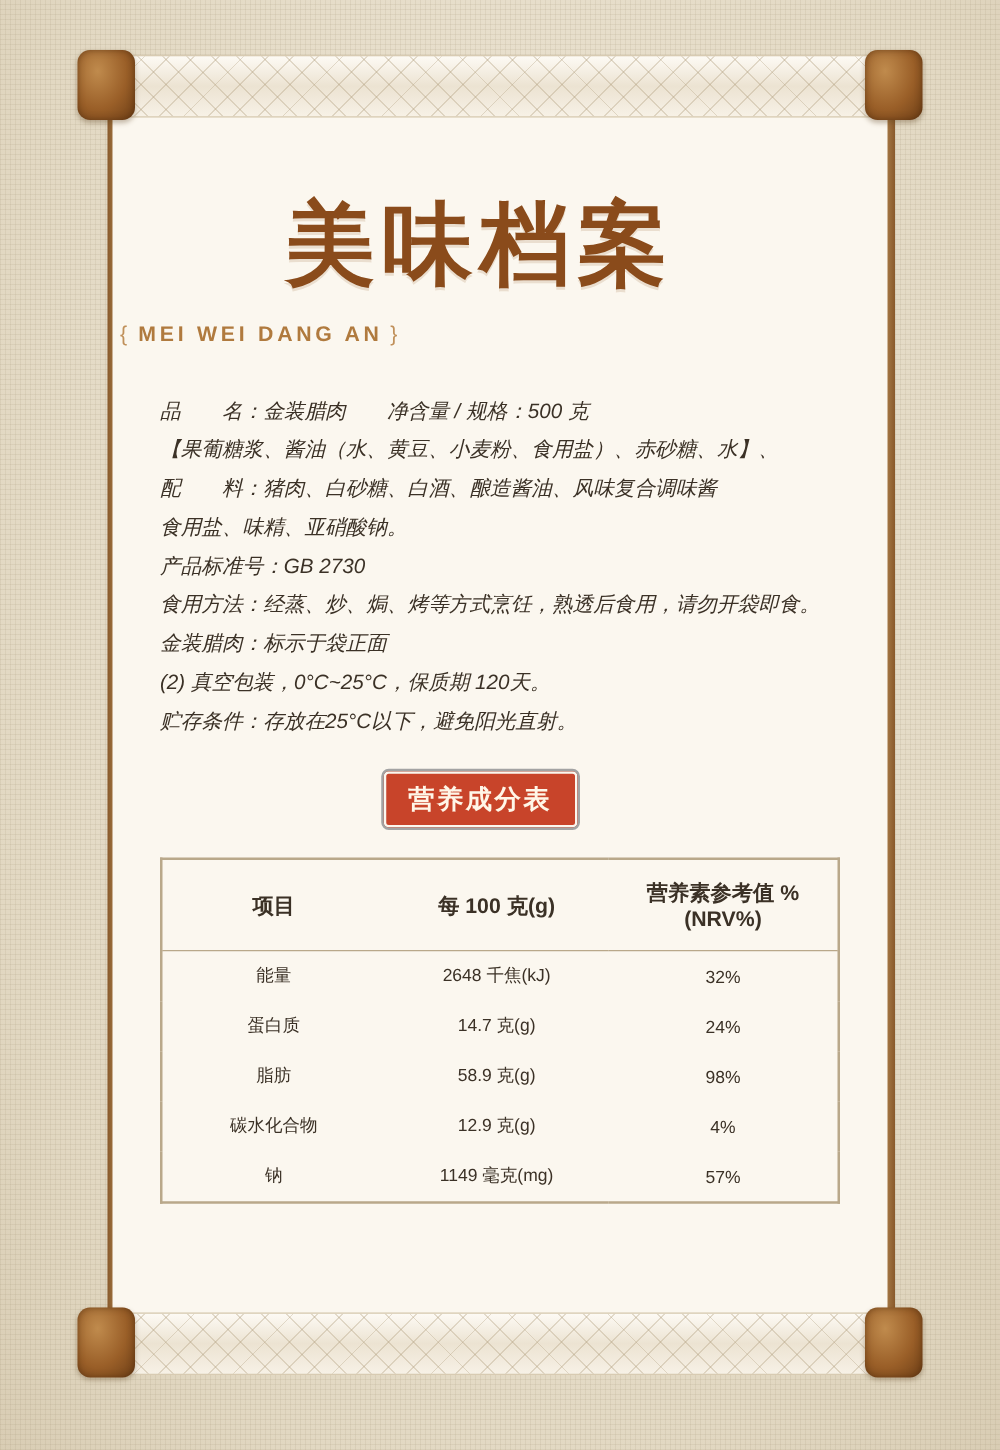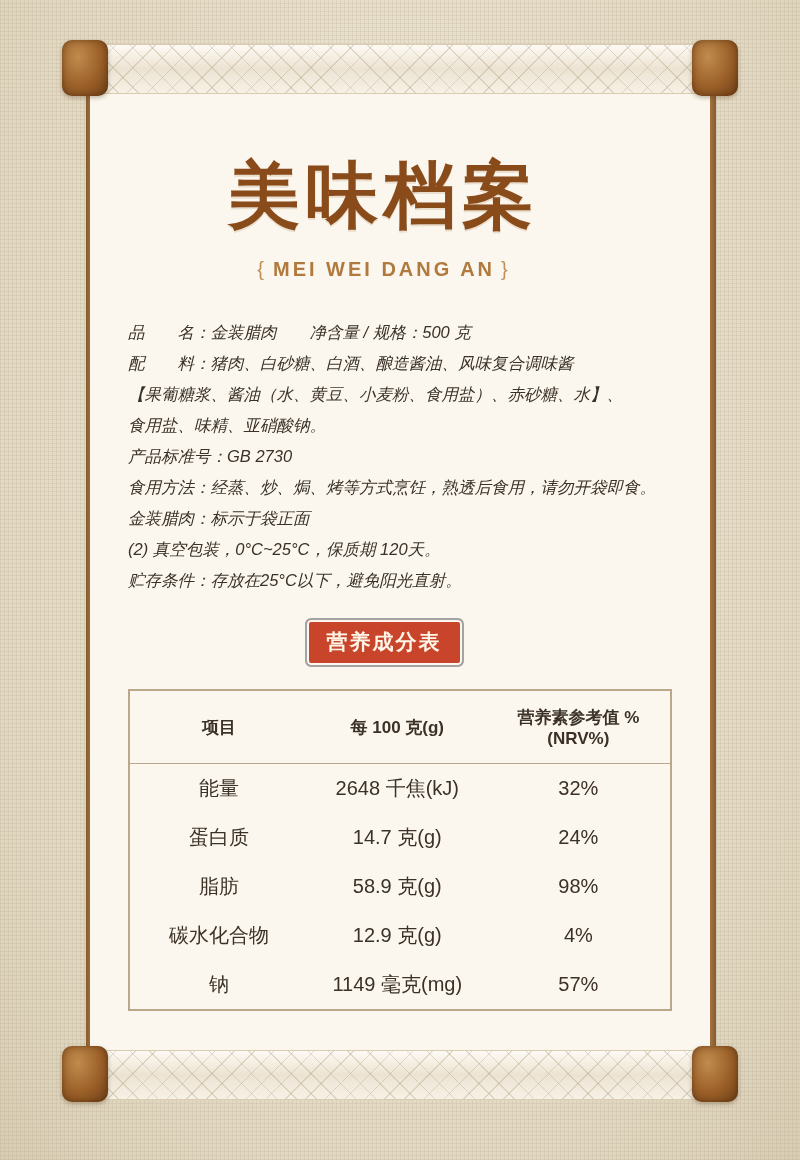--- a/index.html
+++ b/index.html
@@ -105,22 +105,21 @@
     text-align: center;
     font-family: "DejaVu Serif", "Liberation Serif", serif;
     font-size: 72px;
     font-weight: bold;
     letter-spacing: 6px;
     color: #8a4b1b;
     text-shadow: 0 2px 0 rgba(160,110,60,0.18);
   }
   .subtitle {
     margin: 14px 0 0 0;
-    text-align: center;
-    font-size: 20px;
+    font-size: 17px;
     letter-spacing: 3px;
     font-weight: bold;
     color: #b07a3e;
   }
   .subtitle .brace { color: #c0905a; padding: 0 6px; font-weight: normal; }
 
   .info {
     margin: 36px 38px 0 38px;
     color: #3b3126;
     font-size: 16.5px;
@@ -151,21 +150,21 @@
   .nutri-table {
     margin: 22px 38px 0 38px;
     border: 2px solid #b9a88a;
     border-collapse: collapse;
     width: 544px;
     background: transparent;
   }
   .nutri-table th, .nutri-table td {
     text-align: center;
     color: #3b3126;
-    font-size: 20px;
+    font-size: 14px;
     padding: 11px 4px;
   }
   .nutri-table thead th {
     font-size: 17px;
     font-weight: bold;
     padding: 15px 4px 14px 4px;
   }
   .nutri-table thead tr {
     border-bottom: 1.5px solid #b9a88a;
   }
@@ -188,22 +187,22 @@
     <div class="content">
 
       <h1 class="title">美味档案</h1>
 
       <div class="subtitle">
         <span class="brace">{</span><span>MEI WEI DANG AN</span><span class="brace">}</span>
       </div>
 
       <div class="info">
         <div class="line">品　　名：金装腊肉　　净含量 / 规格：500 克</div>
+        <div class="line">【果葡糖浆、酱油（水、黄豆、小麦粉、食用盐）、赤砂糖、水】、</div>
         <div class="line">配　　料：猪肉、白砂糖、白酒、酿造酱油、风味复合调味酱</div>
-        <div class="line">【果葡糖浆、酱油（水、黄豆、小麦粉、食用盐）、赤砂糖、水】、</div>
         <div class="line">食用盐、味精、亚硝酸钠。</div>
         <div class="line">产品标准号：GB 2730</div>
         <div class="line">食用方法：经蒸、炒、焗、烤等方式烹饪，熟透后食用，请勿开袋即食。</div>
         <div class="line">金装腊肉：标示于袋正面</div>
         <div class="line">(2) 真空包装，0°C~25°C，保质期 120天。</div>
         <div class="line">贮存条件：存放在25°C以下，避免阳光直射。</div>
       </div>
 
       <div class="plaque-wrap">
         <span class="plaque">营养成分表</span>

